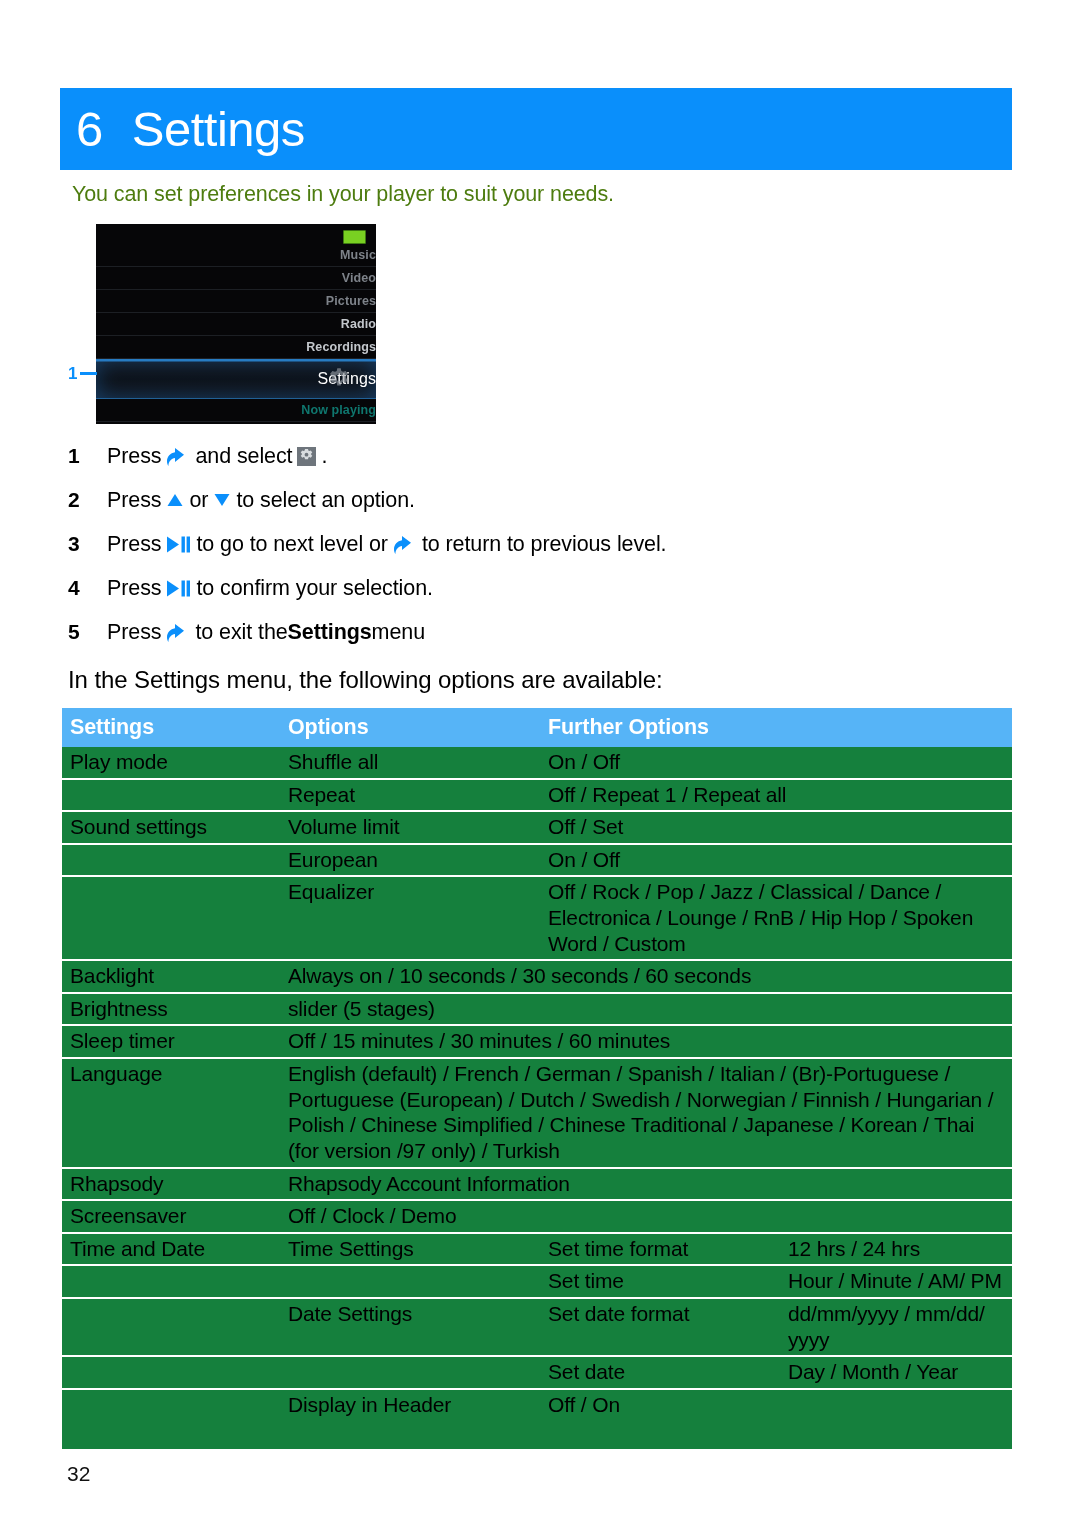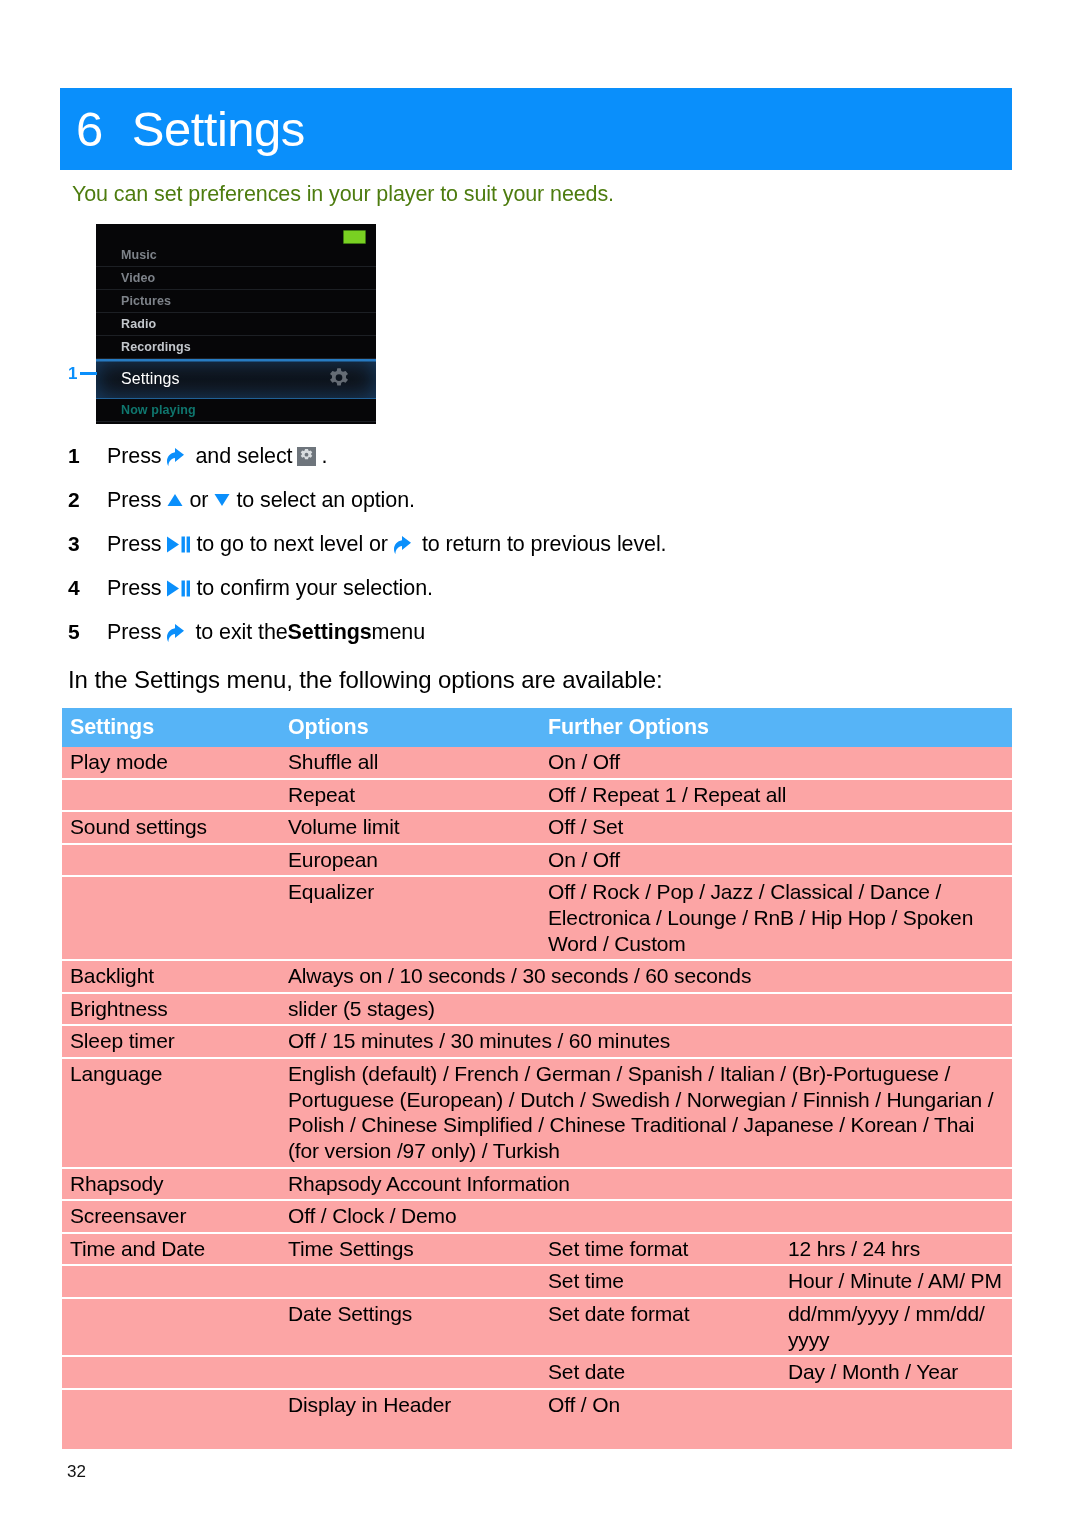--- a/index.html
+++ b/index.html
@@ -90,20 +90,21 @@
   .dev-item {
     position: relative;
     height: 22px;
     line-height: 22px;
     padding-left: 25px;
     font-size: 12.5px;
     color: #8b8f95;
     font-weight: 700;
     letter-spacing: 0.1px;
     border-bottom: 1px solid #1c1f24;
+    text-align: right;
   }
   .dev-item.dim  { color: #7d8289; }
   .dev-item.mid  { color: #c3c7cc; }
   .dev-item.sel {
     height: 40px;
     line-height: 40px;
     font-size: 16px;
     color: #ffffff;
     font-weight: 400;
     background:
@@ -212,37 +213,37 @@
     color: #ffffff;
     font-weight: 700;
     font-size: 21.5px;
     text-align: left;
     padding: 4px 0 5px 8px;
     height: 30px;
     vertical-align: middle;
     letter-spacing: -0.1px;
   }
   .opt-table tbody td {
-    background: #fca5a5;
+    background: #15803d;
     padding: 2px 6px 3px 8px;
     vertical-align: top;
     height: 24px;
     line-height: 1.22;
     border-bottom: 2px solid #ffffff;
   }
   .opt-table tbody tr.nosep td { border-bottom: none; }
   .opt-table tbody tr:last-child td { border-bottom: none; }
   .tbl-pad { height: 14px; background: #cbe5fa; }
 
   
   .page-num {
     position: absolute;
     left: 67px;
     top: 1462px;
-    font-size: 17px;
+    font-size: 21px;
     font-weight: 400;
     color: #111;
   }
 </style>
 </head>
 <body>
 
 <div class="chapter-bar">
   <span class="chapter-num">6</span>
   <span class="chapter-title">Settings</span>

